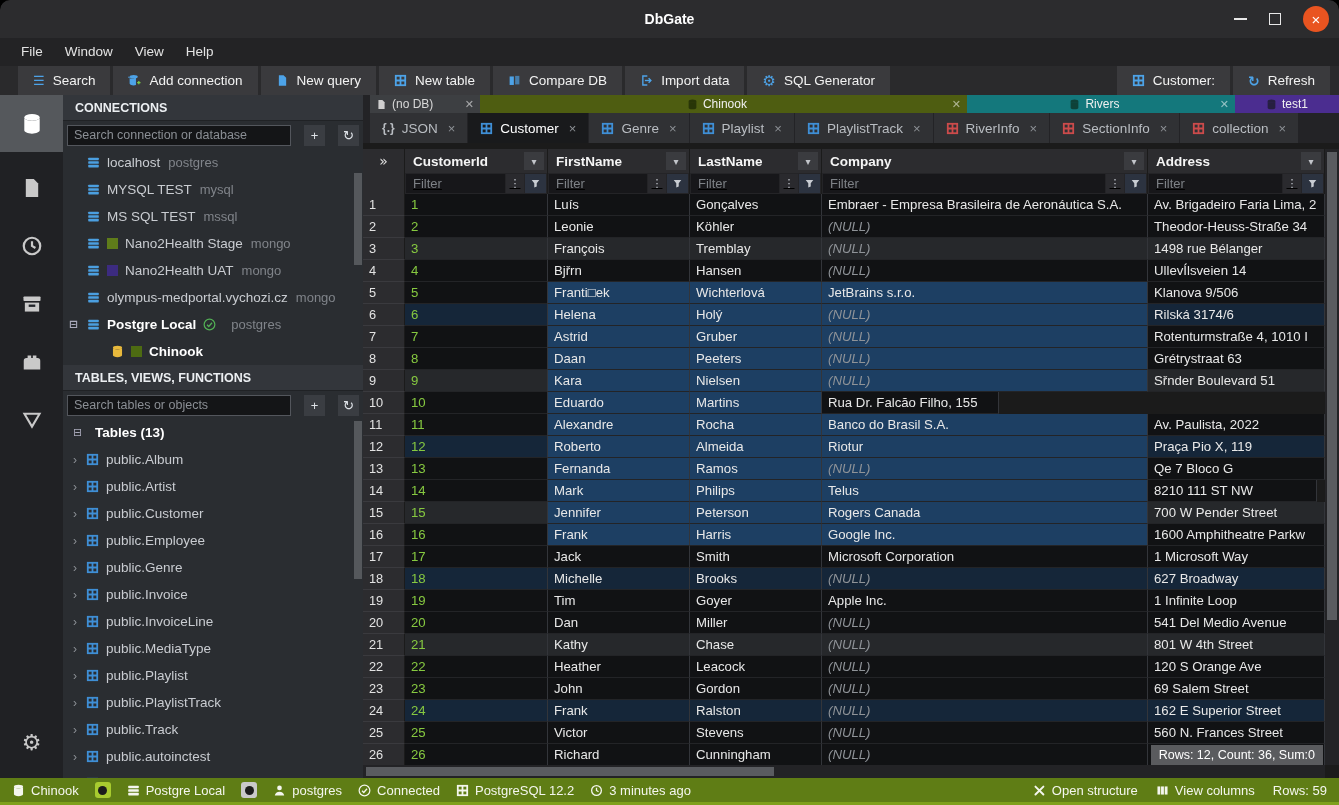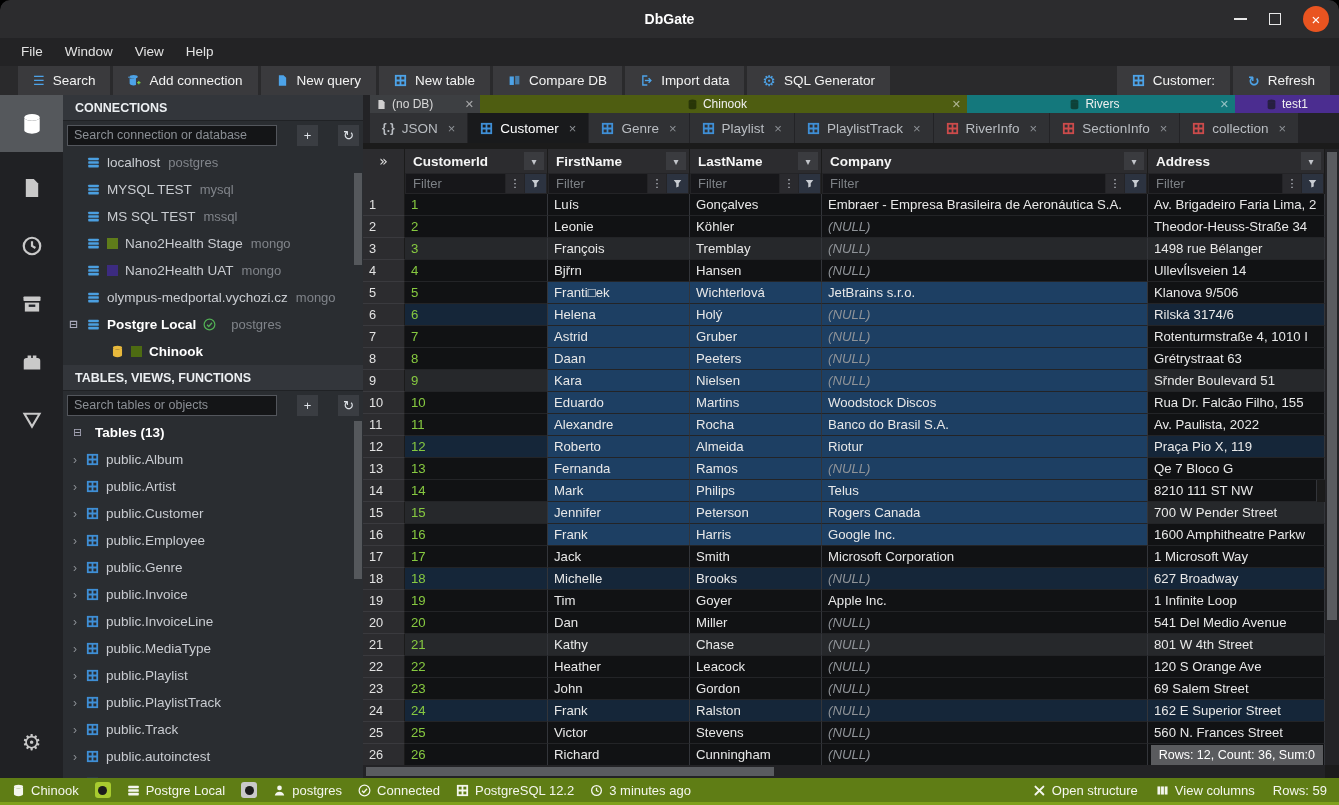--- a/index.html
+++ b/index.html
@@ -41,21 +41,21 @@
   .rail-item { height:44px; display:flex; align-items:center; justify-content:center; color:#c9c9c9;
                font-size:20px; margin-top:14px; cursor:pointer; }
   .rail-item.active { height:57px; margin-top:0; background:#55585c; color:#fff; }
   .rail-item.bottom { margin-top:auto; margin-bottom:14px; }
   .rail-item svg { width:22px; height:22px; }
 
   
   .sidepanel { width:300px; background:#2a2d31; flex:none; position:relative; overflow:hidden; }
   .sec-header { height:26px; line-height:26px; background:#33363b; border-bottom:1px solid #202225;
                 color:#eceff2; font-weight:bold; font-size:12.5px; padding-left:12px; }
-  .search-row { height:28px; display:flex; align-items:center; padding:0 4px; gap:20px;justify-content:space-between; }
+  .search-row { height:28px; display:flex; align-items:center; padding:0 4px; gap:13px;justify-content:space-between; }
   .search-row input { flex:1; height:21px; background:#141517; border:1px solid #53565c; color:#c9ccd1;
                 font-size:12.5px; padding-left:6px; outline:none; }
   .search-row input::placeholder { color:#8b8f95; }
   .mini-btn { width:21px; height:21px; background:#3a3d42; color:#dfe3e8; font-size:13px;
               display:flex; align-items:center; justify-content:center; cursor:pointer; }
   .tree-item { height:27px; display:flex; align-items:center; padding-left:24px; position:relative;
                font-size:13.5px; color:#c9ccd1; white-space:nowrap; cursor:pointer; }
   .tree-item .ic { margin-right:7px; display:flex; }
   .tree-item.bold { color:#fff; font-weight:bold; }
   .tree-item.child { padding-left:48px; }
@@ -94,21 +94,21 @@
   .gh-rownum { width:42px; background:#2c2c2f; border-right:1px solid #1b1b1b; color:#e0e0e0;
                display:flex; align-items:center; justify-content:center; font-size:14px; flex:none; cursor:pointer;}
   .gh-cell { background:#2c2c2f; border-right:1px solid #1b1b1b; display:flex; align-items:center;
              padding-left:8px; flex:none; overflow:hidden; cursor:pointer; }
   .gh-label { color:#f5f5f5; font-weight:bold; font-size:13.5px; flex:1; white-space:nowrap; overflow:hidden;}
   .gh-chev { width:20px; height:18px; background:#3a3b3f; color:#c2c5ca; font-size:10px; flex:none;
              display:flex; align-items:center; justify-content:center; margin-right:3px; cursor:pointer;}
   .grid-filter { display:flex; height:21px; }
   .gf-rownum { width:42px; background:#2c2c2f; border-right:1px solid #1b1b1b; flex:none; }
   .gf-cell { background:#242427; border-right:1px solid #1b1b1b; display:flex; align-items:flex-end;
-             flex:none; overflow:hidden; padding:1px; gap:1px;}
+             flex:none; overflow:hidden; padding:1px; gap:1px;text-decoration:underline;}
   .gf-cell input { flex:1; min-width:0; height:19px; background:#17171a; border:none; outline:none;
              color:#d0d0d0; font-size:13px; padding-left:7px; }
   .gf-cell input::placeholder { color:#7d8186; }
   .gf-btn { width:18px; height:19px; flex:none; background:#2a2a2e; color:#c8ccd2; display:flex;
             align-items:center; justify-content:center; font-size:11px; cursor:pointer; }
   .gf-btn.funnel { width:21px; background:#2c3340; }
   .gf-btn svg { width:11px; height:11px; }
   .grid-body { position:relative; }
   .grow { display:flex; height:22px; }
   .gr-num { width:42px; flex:none; background:#2c2c2f; border-right:1px solid #1b1b1b;
@@ -847,21 +847,20 @@
               <div class="gcell sel" style="width:326px">
                 <span class="nullv">(NULL)</span>
               </div>
               <div class="gcell" style="width:177px">Sřnder Boulevard 51</div>
             </div>
             <div class="grow">
               <div class="gr-num">10</div>
               <div class="gcell id" style="width:143px">10</div>
               <div class="gcell sel" style="width:142px">Eduardo</div>
               <div class="gcell sel" style="width:132px">Martins</div>
-              <div class="gcell sel" style="width:326px">Woodstock Discos</div>
               <div class="gcell" style="width:177px">Rua Dr. Falcăo Filho, 155</div>
             </div>
             <div class="grow">
               <div class="gr-num">11</div>
               <div class="gcell id" style="width:143px">11</div>
               <div class="gcell sel" style="width:142px">Alexandre</div>
               <div class="gcell sel" style="width:132px">Rocha</div>
               <div class="gcell sel" style="width:326px">Banco do Brasil S.A.</div>
               <div class="gcell" style="width:177px">Av. Paulista, 2022</div>
             </div>

